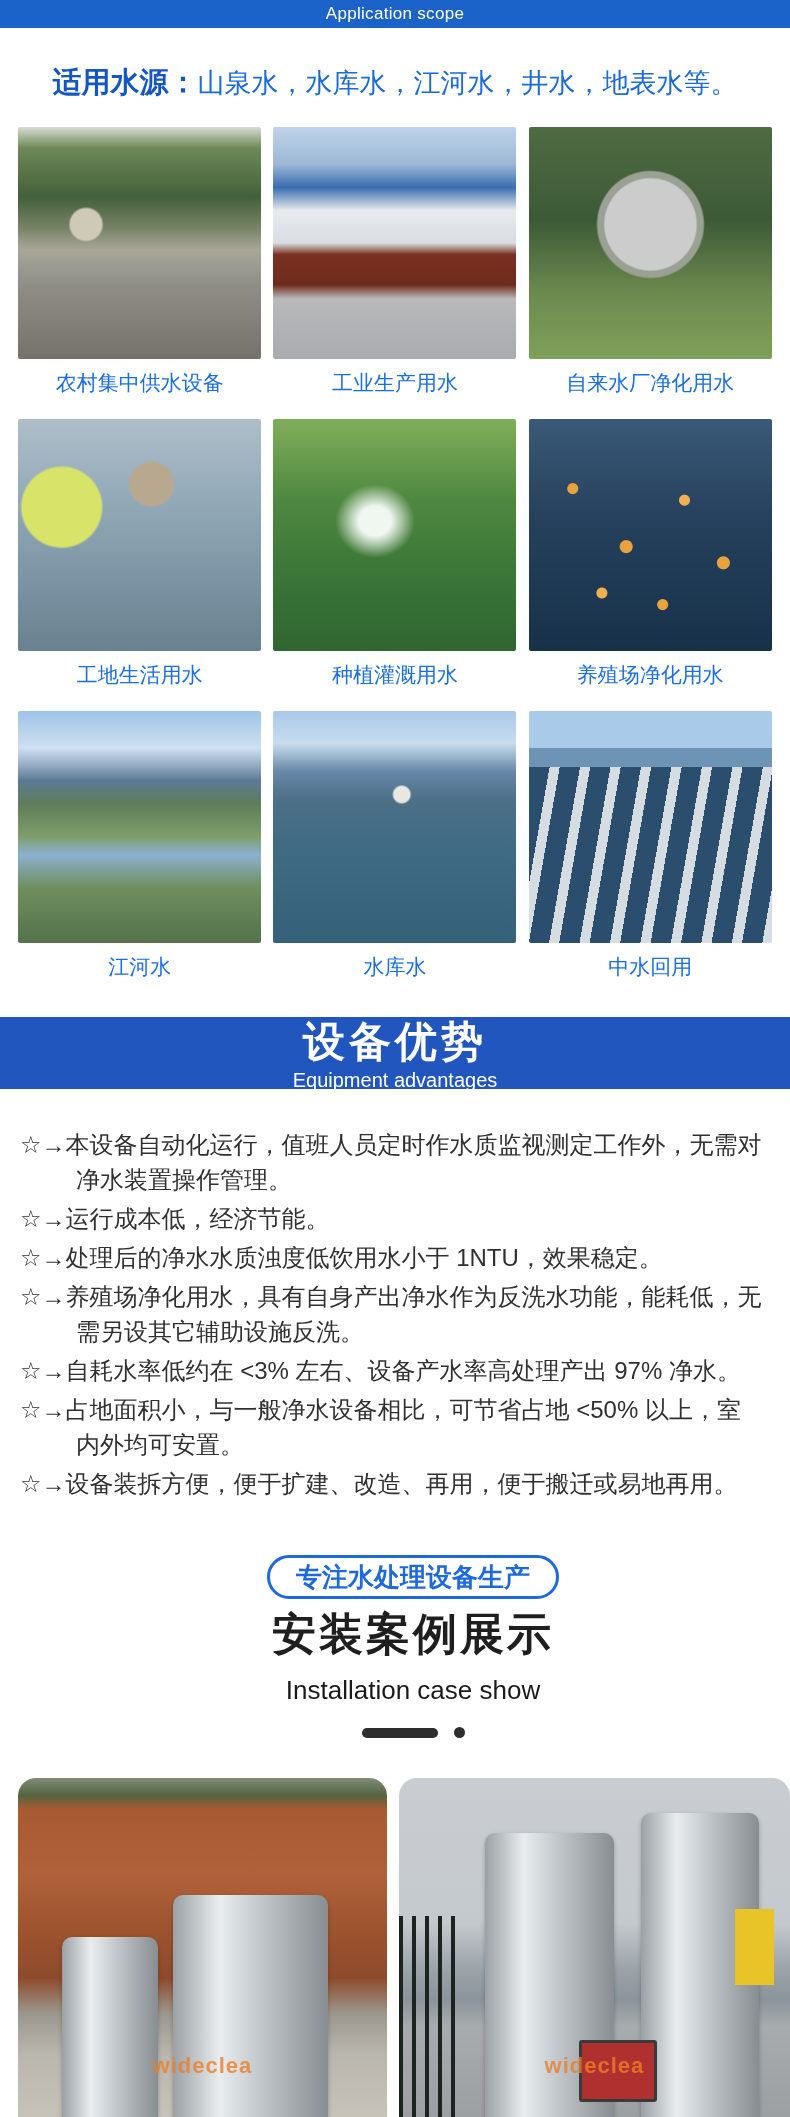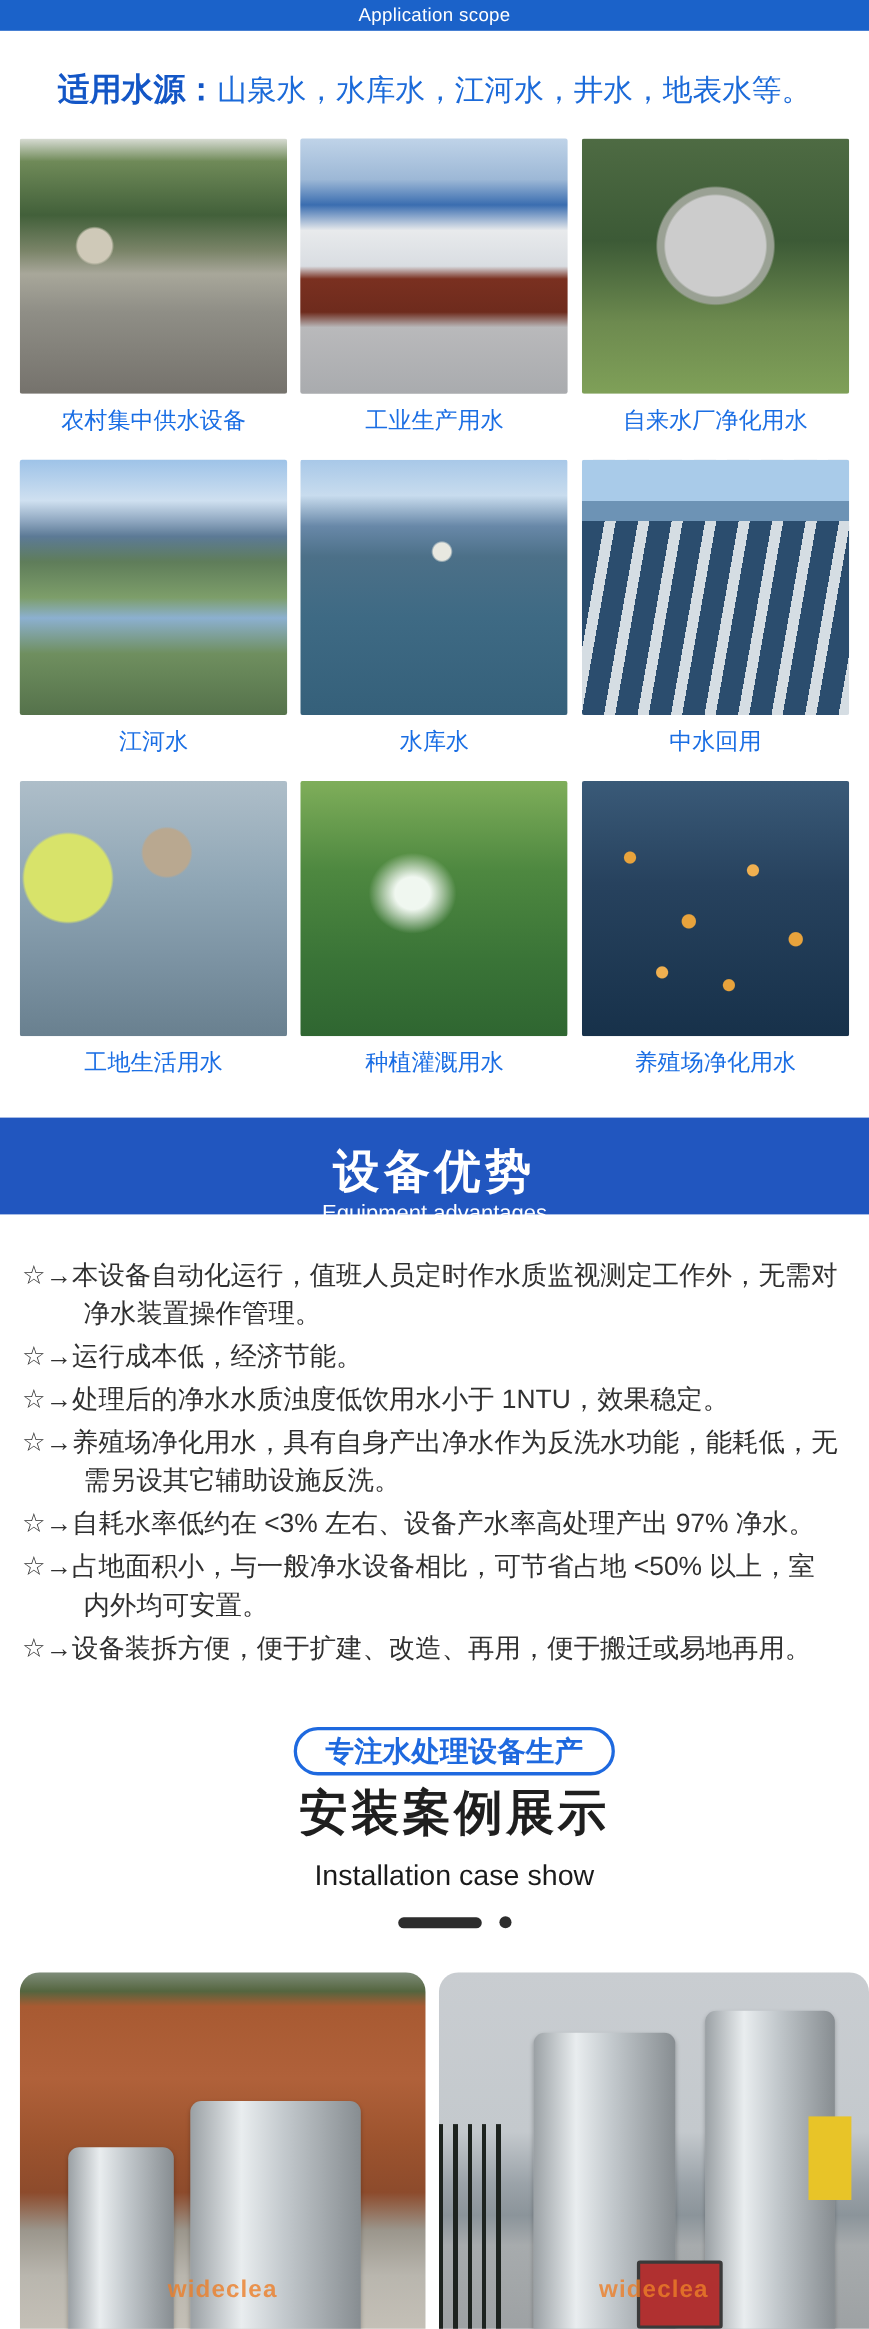--- a/index.html
+++ b/index.html
@@ -47,21 +47,21 @@
         linear-gradient(180deg,#3a5a78 0%,#27425e 40%,#17314a 100%); }
   .g7 { background: linear-gradient(180deg,#9ec3e8 0%,#cfe0f0 16%,#8fa7c0 24%,#5c7a96 30%,#5f7d5a 40%,#7d9e6a 54%,#8cb0d0 62%,#6f8f5f 76%,#55724b 100%); }
   .g8 { background:
         radial-gradient(circle at 53% 36%, #e8e8e0 0 4%, rgba(0,0,0,0) 5%),
         linear-gradient(180deg,#a8c8e8 0%,#c8dcee 14%,#6888a8 26%,#4c7088 38%,#3e6a84 62%,#35607a 100%); }
   .g9 { background:
         linear-gradient(180deg,#a9cbe9 0%,#a9cbe9 16%,#6d93b5 16% ,#6d93b5 24%, rgba(0,0,0,0) 24%),
         repeating-linear-gradient(100deg,#d5dde3 0 10px,#2b4d6e 10px 30px); }
 
   
-  .adv-banner { margin-top:36px; height:88px; background:#2156bf; text-align:center; padding-top:24px; }
+  .adv-banner { margin-top:36px; height:72px; background:#2156bf; text-align:center; padding-top:0; }
   .adv-banner .t { color:#ffffff; font-size:42px; font-weight:bold; letter-spacing:4px; line-height:50px; }
   .adv-banner .s { color:#ffffff; font-size:20px; line-height:26px; }
 
   
   .adv-list { margin:38px 26px 0 20px; list-style:none; color:#303030; font-size:24px; line-height:35px; }
   .adv-list li { padding-left:56px; text-indent:-56px; margin-bottom:4px; }
 
   
   .case-head { margin-top:54px; text-align:center;padding-left:36px; }
   .badge { display:inline-block; border:3px solid #1e69df; border-radius:26px; color:#1e69df;
@@ -112,44 +112,44 @@
       <div class="ph g2"></div>
       <div class="g-cap">工业生产用水</div>
     </div>
     <div class="g-cell">
       <div class="ph g3"></div>
       <div class="g-cap">自来水厂净化用水</div>
     </div>
   </div>
   <div class="g-row">
     <div class="g-cell">
+      <div class="ph g4"></div>
+      <div class="g-cap">工地生活用水</div>
+    </div>
+    <div class="g-cell">
+      <div class="ph g5"></div>
+      <div class="g-cap">种植灌溉用水</div>
+    </div>
+    <div class="g-cell">
+      <div class="ph g6"></div>
+      <div class="g-cap">养殖场净化用水</div>
+    </div>
+  </div>
+  <div class="g-row">
+    <div class="g-cell">
       <div class="ph g7"></div>
       <div class="g-cap">江河水</div>
     </div>
     <div class="g-cell">
       <div class="ph g8"></div>
       <div class="g-cap">水库水</div>
     </div>
     <div class="g-cell">
       <div class="ph g9"></div>
       <div class="g-cap">中水回用</div>
-    </div>
-  </div>
-  <div class="g-row">
-    <div class="g-cell">
-      <div class="ph g4"></div>
-      <div class="g-cap">工地生活用水</div>
-    </div>
-    <div class="g-cell">
-      <div class="ph g5"></div>
-      <div class="g-cap">种植灌溉用水</div>
-    </div>
-    <div class="g-cell">
-      <div class="ph g6"></div>
-      <div class="g-cap">养殖场净化用水</div>
     </div>
   </div>
 </div>
 
 <div class="adv-banner">
   <div class="t">设备优势</div>
   <div class="s">Equipment advantages</div>
 </div>
 
 <ul class="adv-list">

